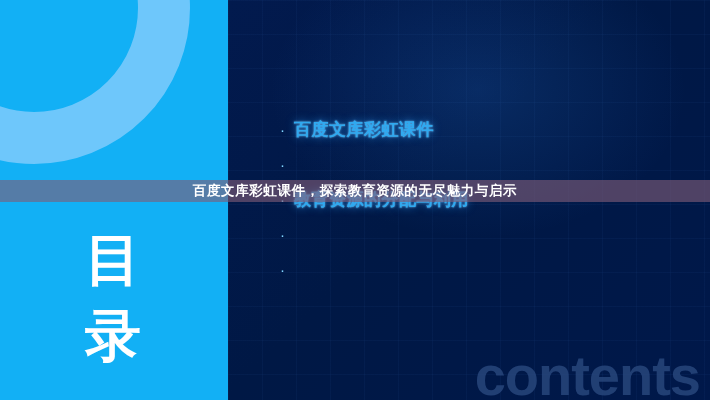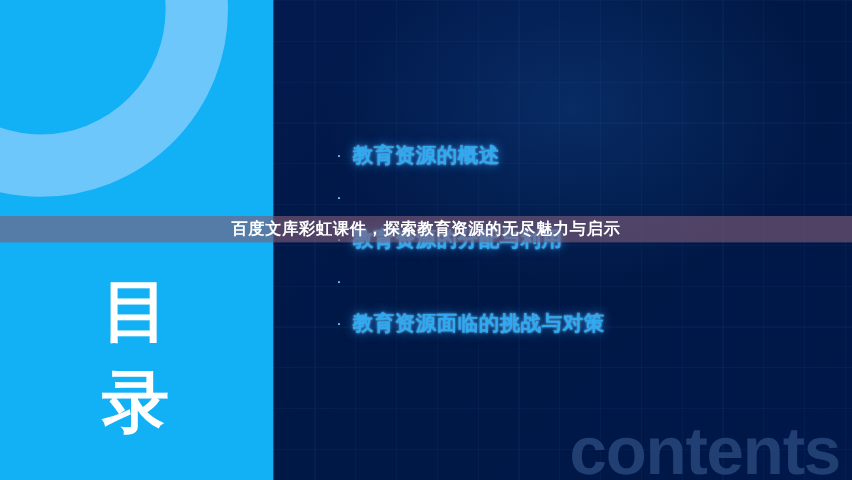--- a/index.html
+++ b/index.html
@@ -165,35 +165,34 @@
     </div>
   </div>
 
   <div class="right-panel">
     <div class="glow"></div>
     <div class="grid"></div>
 
     <div class="toc">
       <div class="toc-item">
         <span class="bullet">·</span>
-        <span class="toc-label">教育资源的概述</span>
+        <span class="toc-label">百度文库彩虹课件</span>
       </div>
       <div class="toc-item">
         <span class="bullet">·</span>
       </div>
       <div class="toc-item">
         <span class="bullet">·</span>
         <span class="toc-label">教育资源的分配与利用</span>
       </div>
       <div class="toc-item">
         <span class="bullet">·</span>
       </div>
       <div class="toc-item">
         <span class="bullet">·</span>
-        <span class="toc-label">教育资源面临的挑战与对策</span>
       </div>
     </div>
 
     <div class="contents-word">contents</div>
   </div>
 
   <div class="banner">
     <div class="banner-title">百度文库彩虹课件，探索教育资源的无尽魅力与启示</div>
   </div>
 

